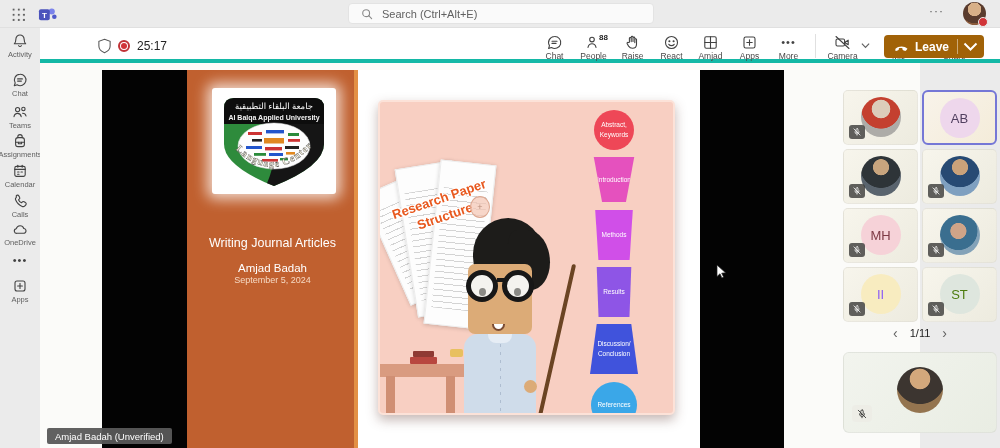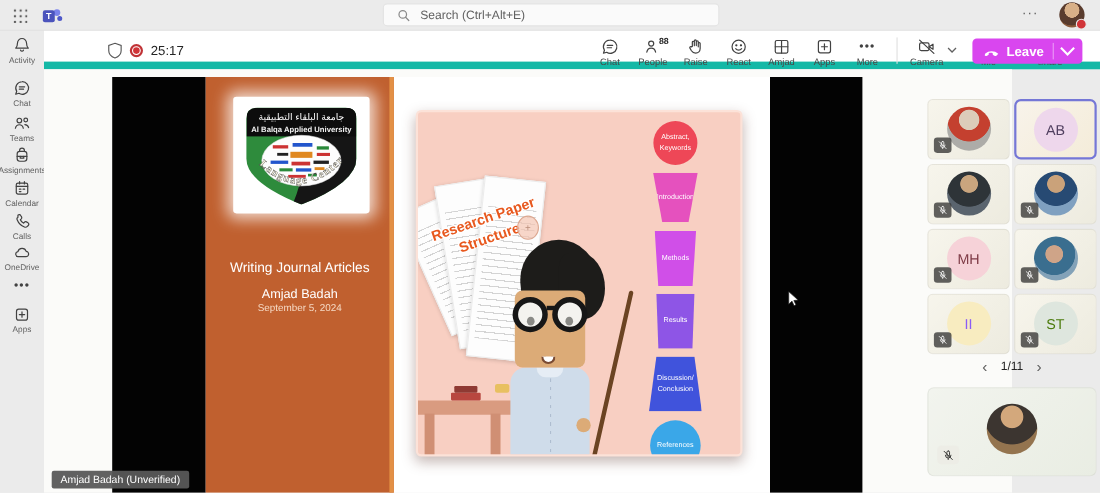--- a/index.html
+++ b/index.html
@@ -22,36 +22,36 @@
 
   
   .sidebar { position:absolute; left:0; top:28px; width:40px; height:420px; background:#ebebeb; }
   .sb-item { position:absolute; left:0; width:40px; display:flex; flex-direction:column; align-items:center; gap:1px;
              color:#616161; cursor:pointer; }
   .sb-item svg { width:16px; height:16px; stroke:#424242; fill:none; stroke-width:1.1; stroke-linecap:round; stroke-linejoin:round; }
   .sb-item .lbl { font-size:7.5px; color:#616161; white-space:nowrap; }
   .sb-dots { font-size:11px; color:#424242; letter-spacing:1px; }
 
   
-  .mtoolbar { position:absolute; left:40px; top:28px; width:960px; height:35px; background:#fff; border-bottom:7px solid #14b8a6; }
+  .mtoolbar { position:absolute; left:40px; top:28px; width:960px; height:35px; background:#fff; border-bottom:4px solid #14b8a6; }
   .shield { position:absolute; left:57px; top:10px; width:15px; height:16px; }
   .recdot { position:absolute; left:78px; top:12px; width:12px; height:12px; border-radius:50%; border:2px solid #c03236;
             display:flex; align-items:center; justify-content:center; }
   .recdot i { width:6px; height:6px; border-radius:50%; background:#d13438; }
   .timer { position:absolute; left:97px; top:11px; font-size:12px; color:#242424; }
   .btnrow { position:absolute; left:496px; top:3px; height:31px; display:flex; align-items:flex-start; gap:2px; }
   .mbtn { width:37px; display:flex; flex-direction:column; align-items:center; gap:0px; padding-top:3px; cursor:pointer; position:relative; }
   .mbtn svg { width:17px; height:17px; stroke:#424242; fill:none; stroke-width:1.1; stroke-linecap:round; stroke-linejoin:round; }
   .mbtn .lbl { font-size:8.5px; color:#484848; }
   .mbtn .cnt { position:absolute; left:24px; top:2px; font-size:8px; font-weight:bold; color:#242424; }
   .vdiv { width:1px; height:24px; background:#e0e0e0; margin:3px 6px 0 6px; }
   .devgrp { display:flex; align-items:flex-start; }
   .chev { width:9px; height:9px; margin-top:10px; stroke:#616161; fill:none; stroke-width:1.3; cursor:pointer; }
   .dots3 { font-size:11px; color:#424242; letter-spacing:1px; height:17px; line-height:17px; }
-  .leave { position:absolute; right:16px; top:7px; height:23px; background:#d946ef; border-radius:4px; display:flex;
+  .leave { position:absolute; right:16px; top:7px; height:23px; background:#a16207; border-radius:4px; display:flex;
            align-items:center; padding:0 6px 0 10px; cursor:pointer; }
   .leave svg { width:15px; height:15px; }
   .leave .lbl { color:#fff; font-size:12px; font-weight:bold; margin:0 8px 0 6px; }
   .leave .sep { width:1px; height:15px; background:rgba(255,255,255,.45); }
   .leave .chev { stroke:#fff; margin:0 0 0 5px; }
 
   
   .stage { position:absolute; left:40px; top:63px; width:880px; height:385px; background:#fbfbf9; }
   .bar-black { position:absolute; top:7px; height:378px; background:#030303; }
   .whitecanvas { position:absolute; left:318px; top:7px; width:342px; height:378px; background:#fff; }

